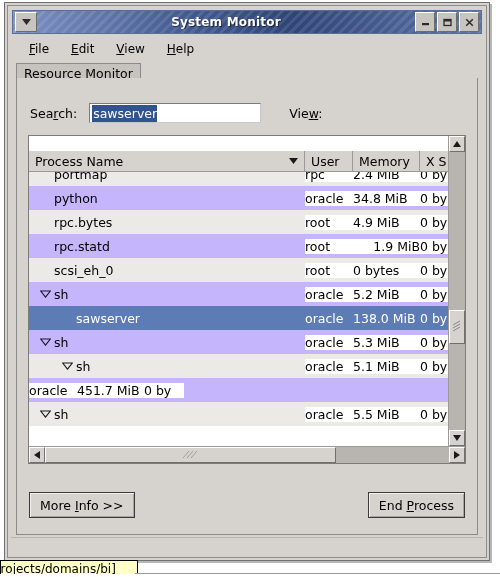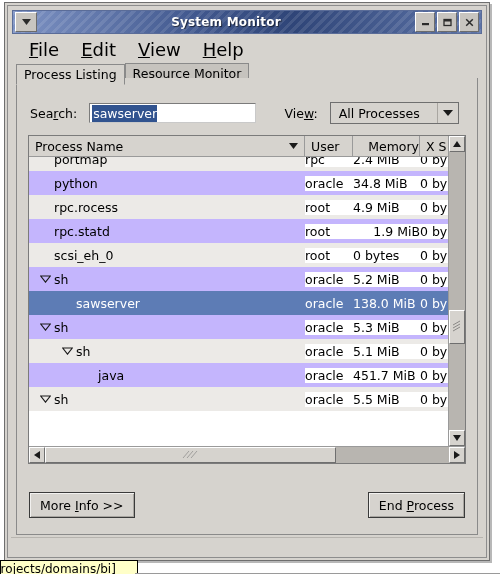--- a/index.html
+++ b/index.html
@@ -103,21 +103,21 @@
   #menubar {
     height: 22px;
     display: flex;
     align-items: center;
     padding-left: 12px;
     background: #d6d3ce;
     gap: 4px;
   }
   .menu-item {
     padding: 2px 9px;
-    font-size: 18px;
+    font-size: 12px;
     cursor: default;
     white-space: nowrap;
   }
   .mn { text-decoration: underline; }
 
   
   #tabstrip {
     position: relative;
     height: 22px;
     margin: 2px 8px 0 8px;
@@ -259,37 +259,38 @@
   }
 
   
   #tree-header {
     display: flex;
     height: 21px;
     flex: 0 0 auto;
     background: #c4b5fd;
     border-bottom: 1px solid #9a9a9a;
     box-sizing: border-box;
+    margin-top: 15px;
   }
   .th {
     background: #d6d3ce;
     border-right: 1px solid #9a9a9a;
     display: flex;
     align-items: center;
     font-size: 12.5px;
     box-sizing: border-box;
     cursor: pointer;
     overflow: hidden;
     white-space: nowrap;
   }
   .th .th-label { padding-left: 6px; flex: 1 1 auto; }
   .th-sort { padding-right: 6px; display:flex; align-items:center; }
   .th-name   { width: 276px; flex: 0 0 276px; }
   .th-user   { width: 48px;  flex: 0 0 48px; justify-content: flex-start; }
-  .th-mem    { width: 67px;  flex: 0 0 67px; text-align: right; }
+  .th-mem    { width: 67px;  flex: 0 0 67px; }
   .th-xserv  { width: 40px;  flex: 0 0 40px; border-right: none; }
 
   
   #tree-rows {
     flex: 1 1 auto;
     overflow: hidden;
     position: relative;
     background: #ffffff;
   }
   #rows-shift {
@@ -557,40 +558,31 @@
     </div>
 
     <div id="menubar">
       <div class="menu-item"><span class="mn">F</span>ile</div>
       <div class="menu-item"><span class="mn">E</span>dit</div>
       <div class="menu-item"><span class="mn">V</span>iew</div>
       <div class="menu-item"><span class="mn">H</span>elp</div>
     </div>
 
     <div id="tabstrip">
-      <div class="tab active">Process Listing</div>
       <div class="tab inactive">Resource Monitor</div>
     </div>
 
     <div id="tabpage">
 
       <div id="searchrow">
         <div id="search-label">Sea<span class="mn">r</span>ch:</div>
         <div id="search-input">
           <span id="search-value">sawserver</span>
         </div>
         <div id="view-label">Vie<span class="mn">w</span>:</div>
-        <div id="view-combo">
-          <span id="view-combo-text">All Processes</span>
-          <span id="view-combo-arrow">
-            <svg width="10" height="6" viewBox="0 0 10 6">
-              <polygon points="0,0 10,0 5,6" fill="#1a1a1a"></polygon>
-            </svg>
-          </span>
-        </div>
       </div>
 
       <div id="treeframe">
         <div id="tree-top">
           <div id="tree-main">
 
             <div id="tree-header">
               <div class="th th-name">
                 <span class="th-label">Process Name</span>
                 <span class="th-sort">
@@ -635,21 +627,21 @@
                       <span class="name-text">python</span>
                     </div>
                     <div class="cell-user" style="background: rgb(255, 255, 255);">oracle</div>
                     <div class="cell-mem" style="background: rgb(255, 255, 255);">34.8 MiB</div>
                     <div class="cell-xserv" style="background: rgb(255, 255, 255);">0 by</div>
                   </div>
                   <div class="row odd">
                     <div class="cell-name">
                       <span style="display: inline-block; flex: 0 0 auto; width: 10px;"></span>
                       <span class="expander blank"></span>
-                      <span class="name-text">rpc.rocess</span>
+                      <span class="name-text">rpc.bytes</span>
                     </div>
                     <div class="cell-user" style="background: rgb(255, 255, 255);">root</div>
                     <div class="cell-mem" style="background: rgb(255, 255, 255);">4.9 MiB</div>
                     <div class="cell-xserv" style="background: rgb(255, 255, 255);">0 by</div>
                   </div>
                   <div class="row even">
                     <div class="cell-name">
                       <span style="display: inline-block; flex: 0 0 auto; width: 10px;"></span>
                       <span class="expander blank"></span>
                       <span class="name-text">rpc.statd</span>
@@ -714,25 +706,20 @@
                           <polygon points="0.7,1 10.3,1 5.5,7.2" fill="none" stroke="#1a1a1a" stroke-width="1.1"></polygon>
                         </svg>
                       </span>
                       <span class="name-text">sh</span>
                     </div>
                     <div class="cell-user" style="background: rgb(255, 255, 255);">oracle</div>
                     <div class="cell-mem" style="background: rgb(255, 255, 255);">5.1 MiB</div>
                     <div class="cell-xserv" style="background: rgb(255, 255, 255);">0 by</div>
                   </div>
                   <div class="row even">
-                    <div class="cell-name">
-                      <span style="display: inline-block; flex: 0 0 auto; width: 54px;"></span>
-                      <span class="expander blank"></span>
-                      <span class="name-text">java</span>
-                    </div>
                     <div class="cell-user" style="background: rgb(255, 255, 255);">oracle</div>
                     <div class="cell-mem" style="background: rgb(255, 255, 255);">451.7 MiB</div>
                     <div class="cell-xserv" style="background: rgb(255, 255, 255);">0 by</div>
                   </div>
                   <div class="row odd">
                     <div class="cell-name">
                       <span style="display: inline-block; flex: 0 0 auto; width: 10px;"></span>
                       <span class="expander">
                         <svg width="11" height="8" viewBox="0 0 11 8">
                           <polygon points="0.7,1 10.3,1 5.5,7.2" fill="none" stroke="#1a1a1a" stroke-width="1.1"></polygon>

